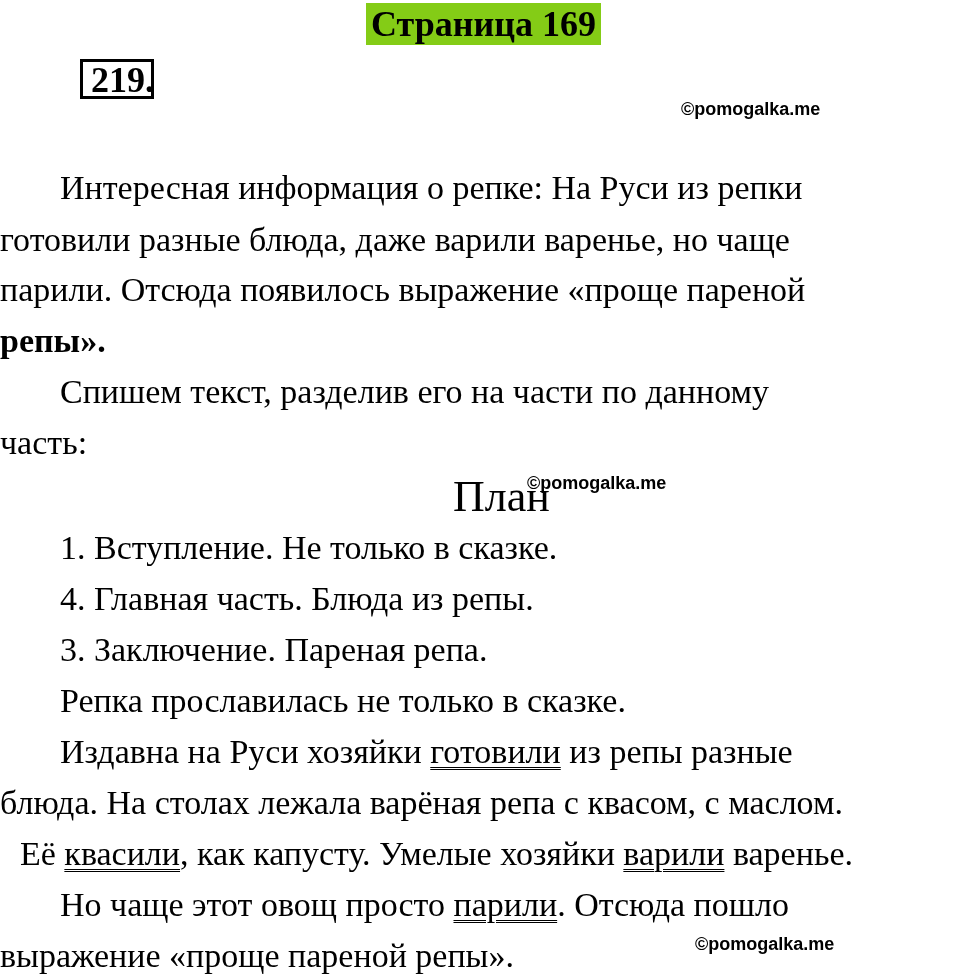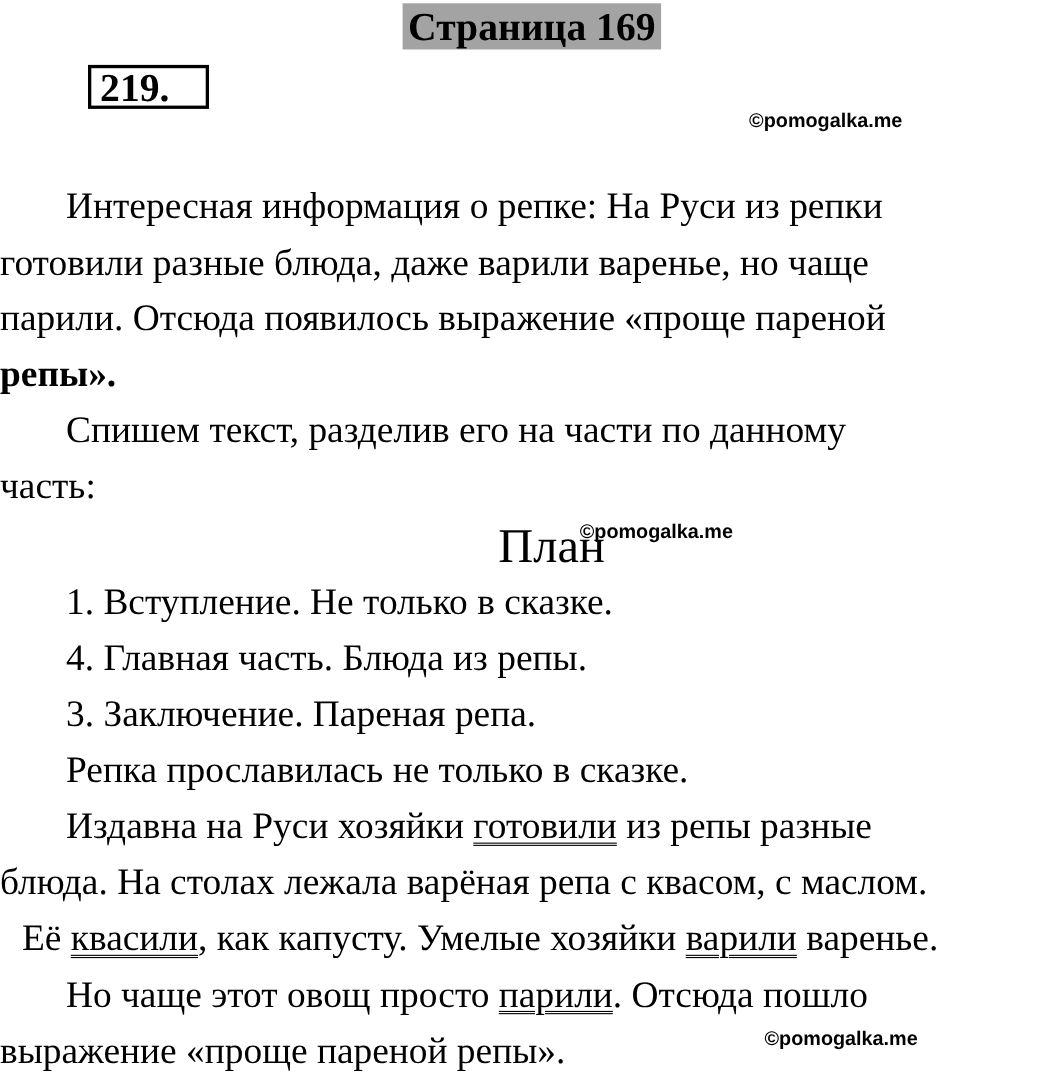--- a/index.html
+++ b/index.html
@@ -14,38 +14,38 @@
     overflow: hidden;
     font-family: "Liberation Serif", "DejaVu Serif", serif;
     color: #000000;
   }
   .page-title {
     position: absolute;
     left: 366px;
     top: 3px;
     height: 42px;
     padding: 0 5px;
-    background: #a3a3a3;
+    background: #84cc16;
     font-weight: bold;
     font-size: 36px;
     line-height: 42px;
     white-space: nowrap;
   }
   .task-number {
     position: absolute;
     left: 80px;
     top: 59px;
-    width: 110px;
+    width: 74px;
     height: 40px;
     border: 3px solid #000;
     box-sizing: border-box;
     font-weight: bold;
     font-size: 36px;
     line-height: 36px;
-    text-align: left;
+    text-align: center;
     padding-left: 8px;
     white-space: nowrap;
   }
   .watermark {
     position: absolute;
     font-family: "Liberation Sans", "DejaVu Sans", sans-serif;
     font-weight: bold;
     font-size: 18px;
     white-space: nowrap;
     line-height: 20px;

